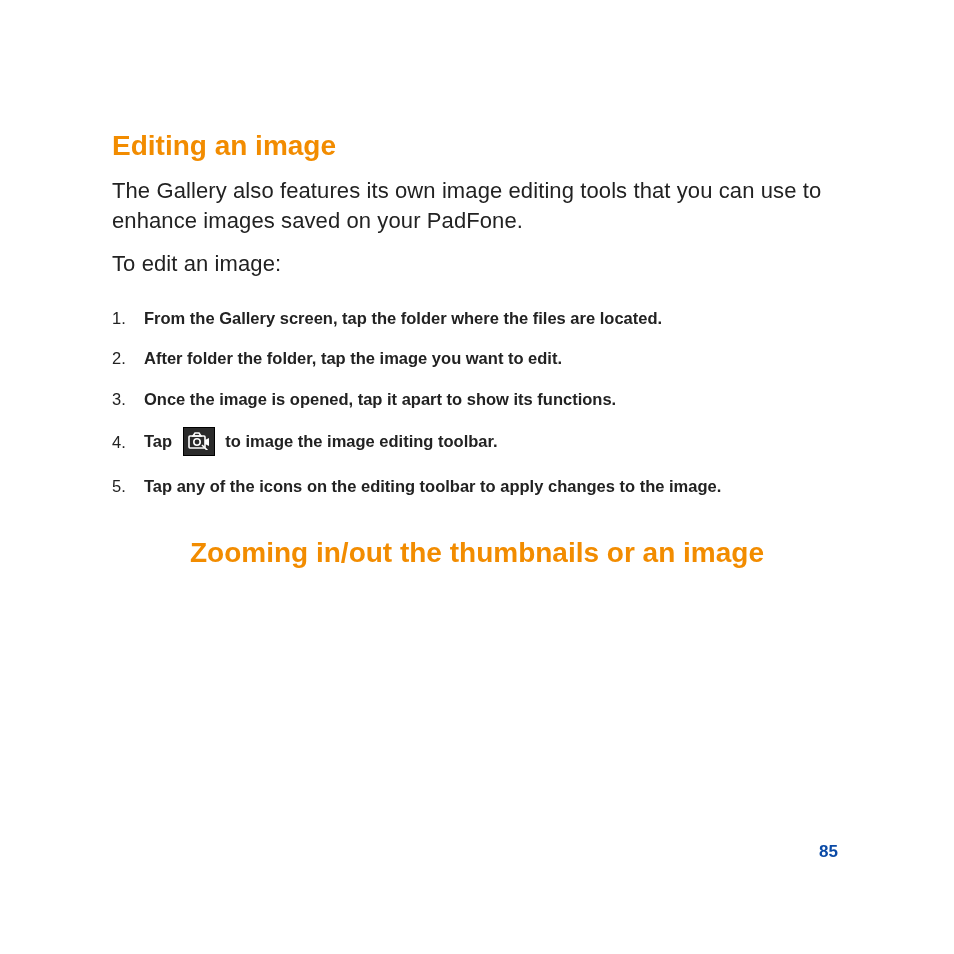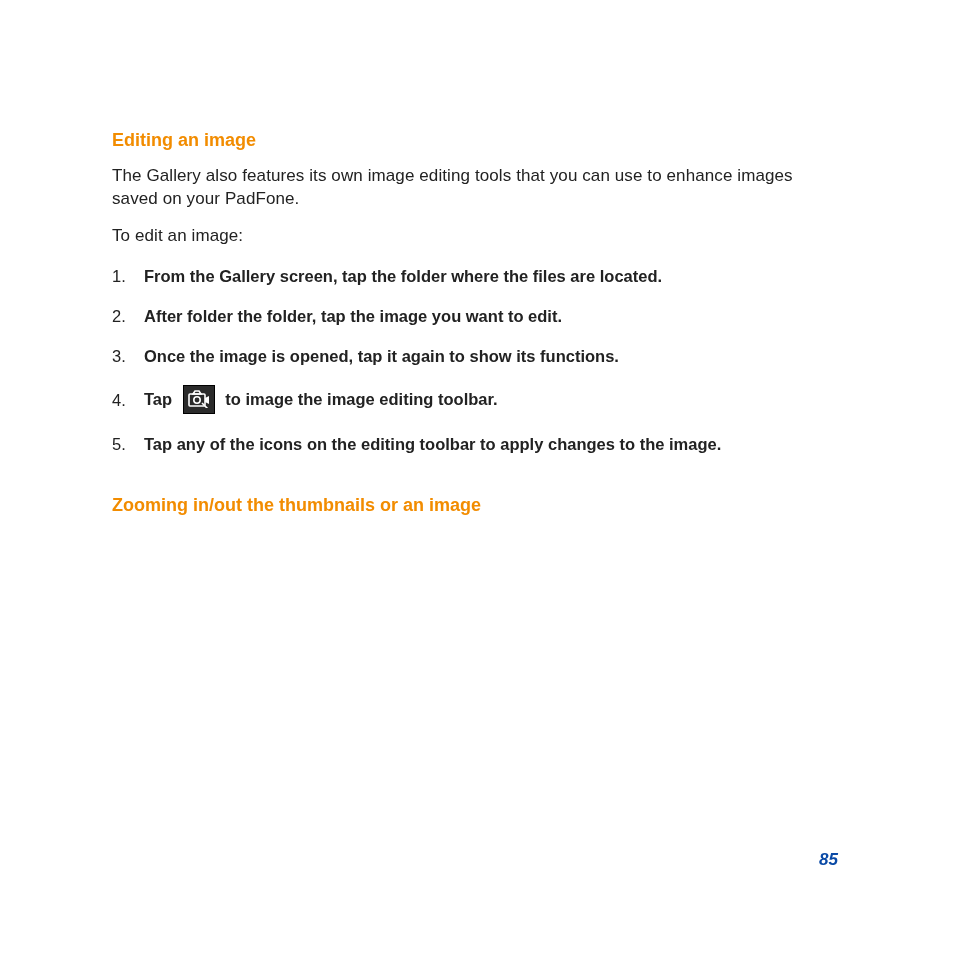--- a/index.html
+++ b/index.html
@@ -11,32 +11,32 @@
   }
   .page {
     position: absolute;
     left: 112px;
     top: 130px;
     width: 730px;
   }
   .heading {
     color: #f28c00;
     font-weight: 700;
-    font-size: 18px;
+    font-size: 28px;
     margin-bottom: 14px;
   }
   .para {
-    font-size: 17px;
+    font-size: 22px;
     line-height: 1.35;
     margin-bottom: 14px;
     color: #222;
     letter-spacing: 0.1px;
   }
   .lead {
-    margin-bottom: 17px;
+    margin-bottom: 28px;
   }
   ol.steps {
     list-style: none;
     padding: 0;
     margin: 0 0 40px 0;
   }
   ol.steps li {
     display: flex;
     align-items: center;
     font-size: 16.5px;
@@ -59,28 +59,27 @@
     width: 32px;
     height: 29px;
     background: #2b2b2b;
     color: #fff;
     border: 1px solid #000;
     margin: 0 6px;
     vertical-align: middle;
     position: relative;
     top: -1px;
   }
-  .section2 { margin-top: 28px; }
+  .section2 { margin-top: 28px; text-align: center; }
   .pagenum {
     position: absolute;
     right: 116px;
-    bottom: 84px;
+    bottom: 92px;
     color: #0a4aa6;
     font-weight: 700;
-    font-style: italic;
     font-size: 17px;
   }
 </style>
 </head>
 <body>
 
 <div class="page">
 
   <div>
     <div class="heading">Editing an image</div>
@@ -91,21 +90,21 @@
       <li>
         <span class="num">1.</span>
         <span class="txt">From the Gallery screen, tap the folder where the files are located.</span>
       </li>
       <li>
         <span class="num">2.</span>
         <span class="txt">After folder the folder, tap the image you want to edit.</span>
       </li>
       <li>
         <span class="num">3.</span>
-        <span class="txt">Once the image is opened, tap it again to show its functions.</span>
+        <span class="txt">Once the image is opened, tap it apart to show its functions.</span>
       </li>
       <li>
         <span class="num">4.</span>
         <span class="txt">
           <span>Tap </span>
           <span class="icon-box">
             <svg width="22" height="18" viewBox="0 0 22 18">
               <rect x="1" y="4" width="16" height="12" rx="1" fill="none" stroke="#fff" stroke-width="1.6"></rect>
               <path d="M5 4 L7 1 L11 1 L13 4 Z" fill="none" stroke="#fff" stroke-width="1.6"></path>
               <circle cx="9" cy="10" r="3.2" fill="none" stroke="#fff" stroke-width="1.6"></circle>

